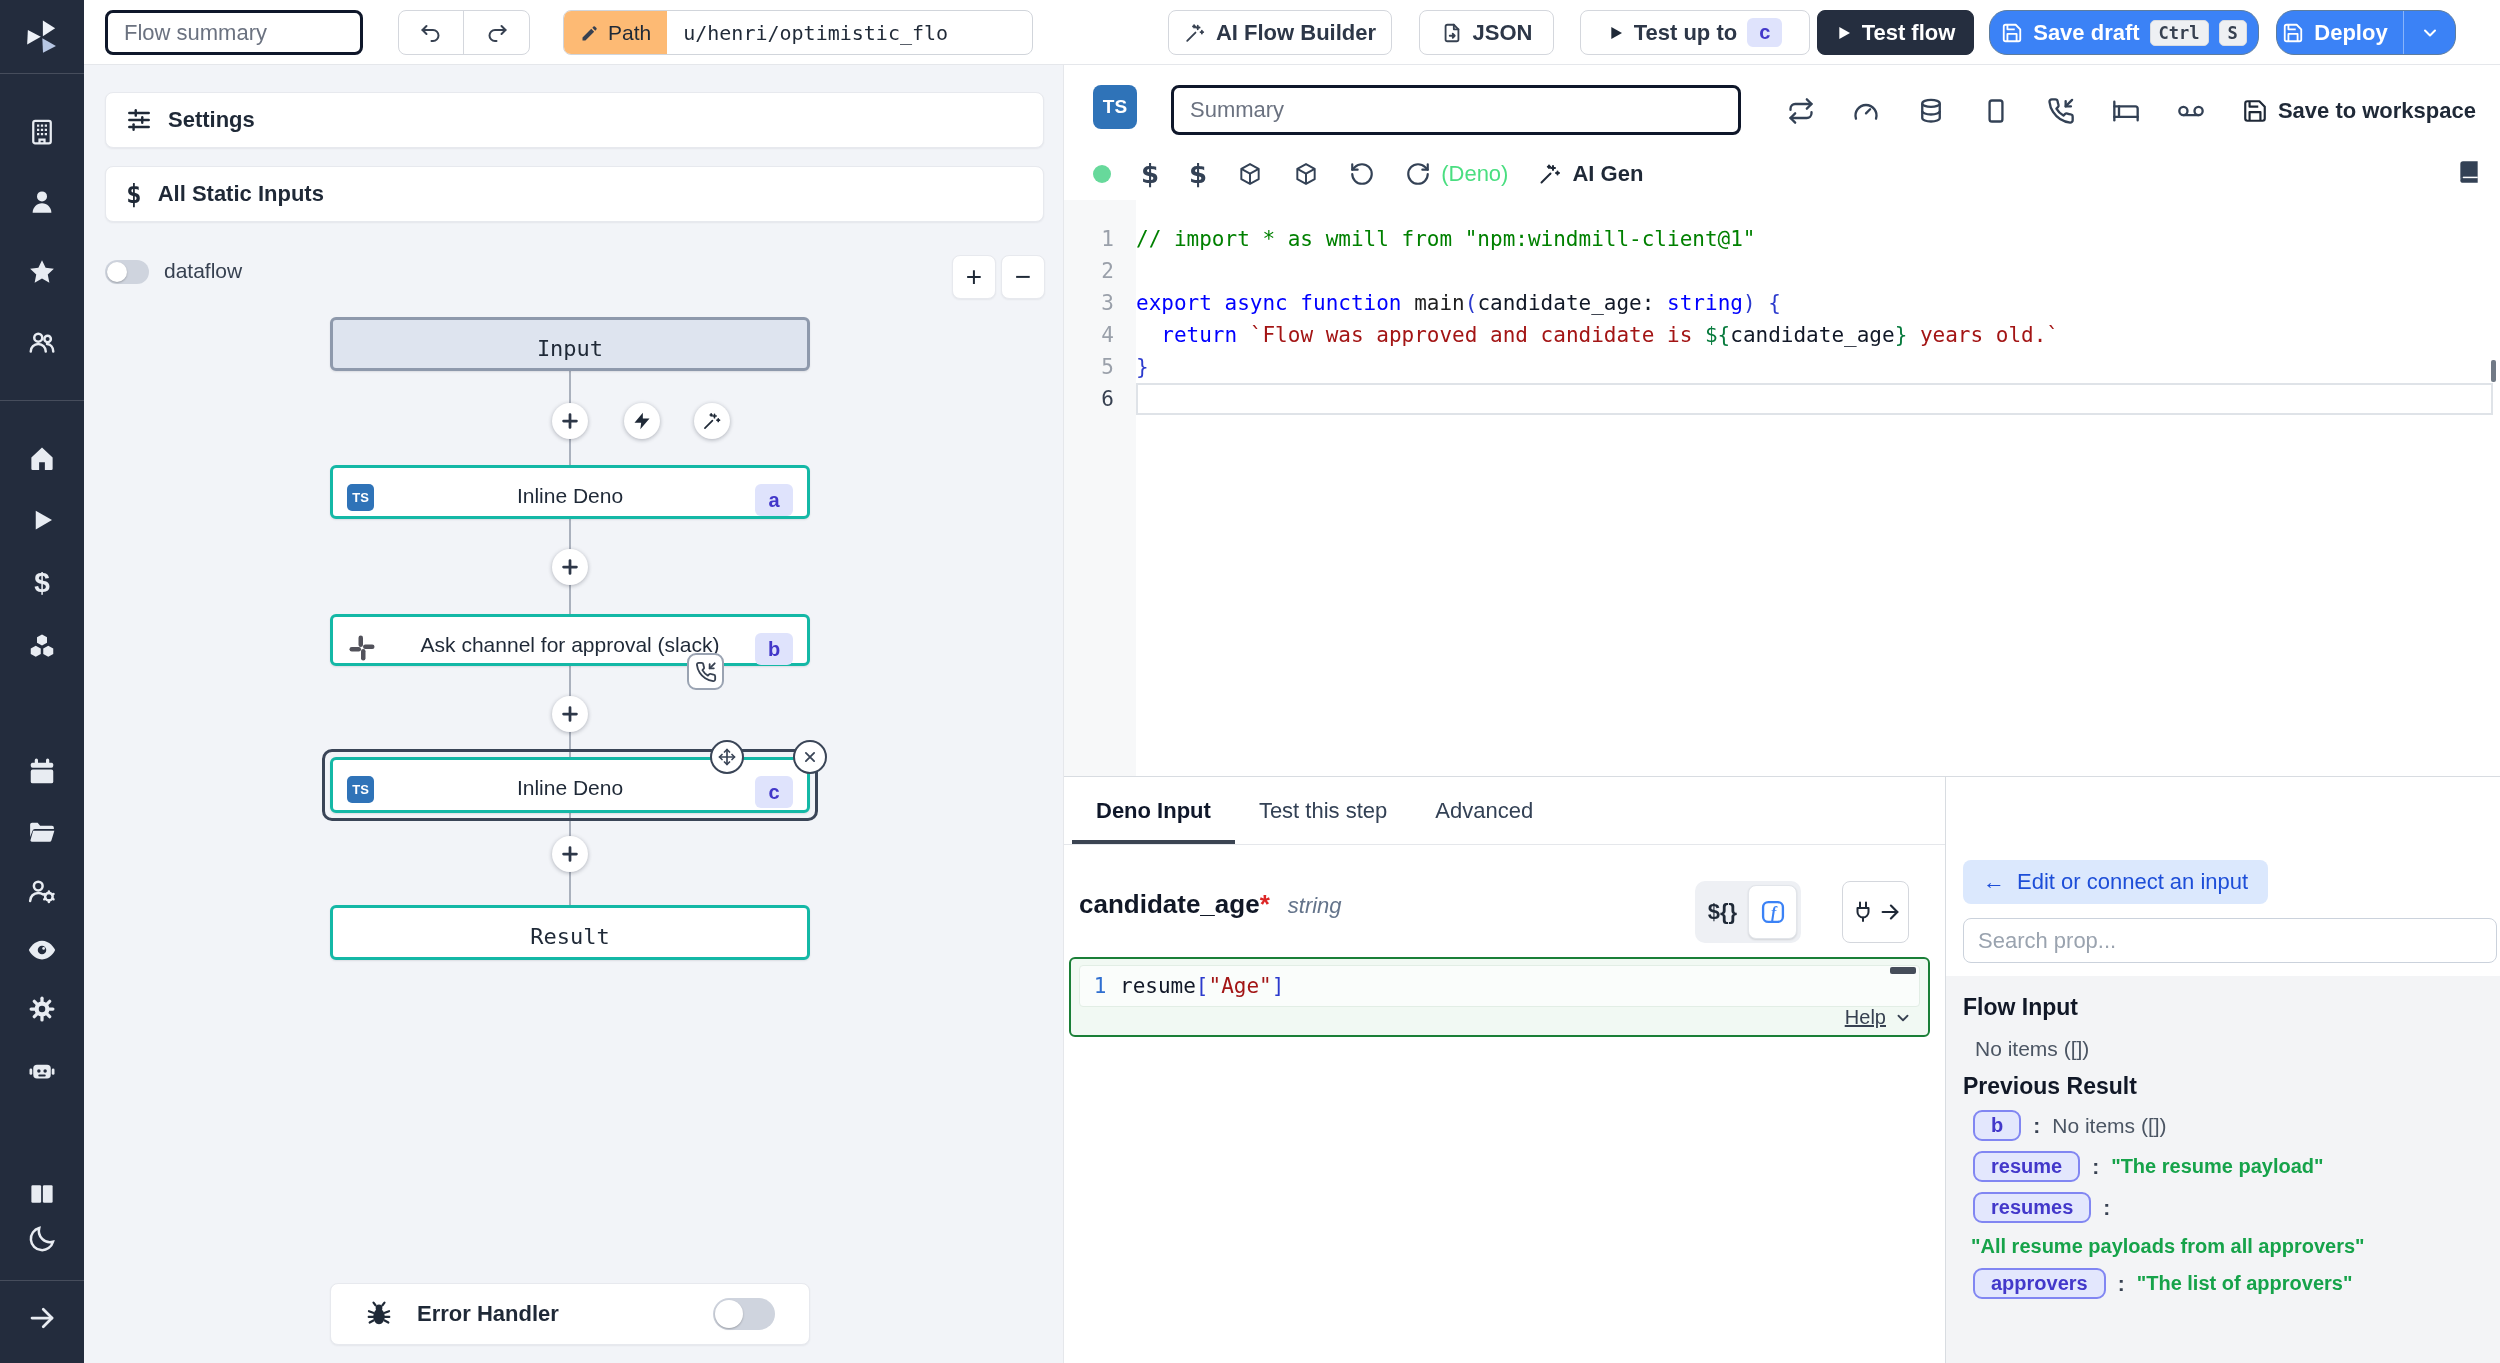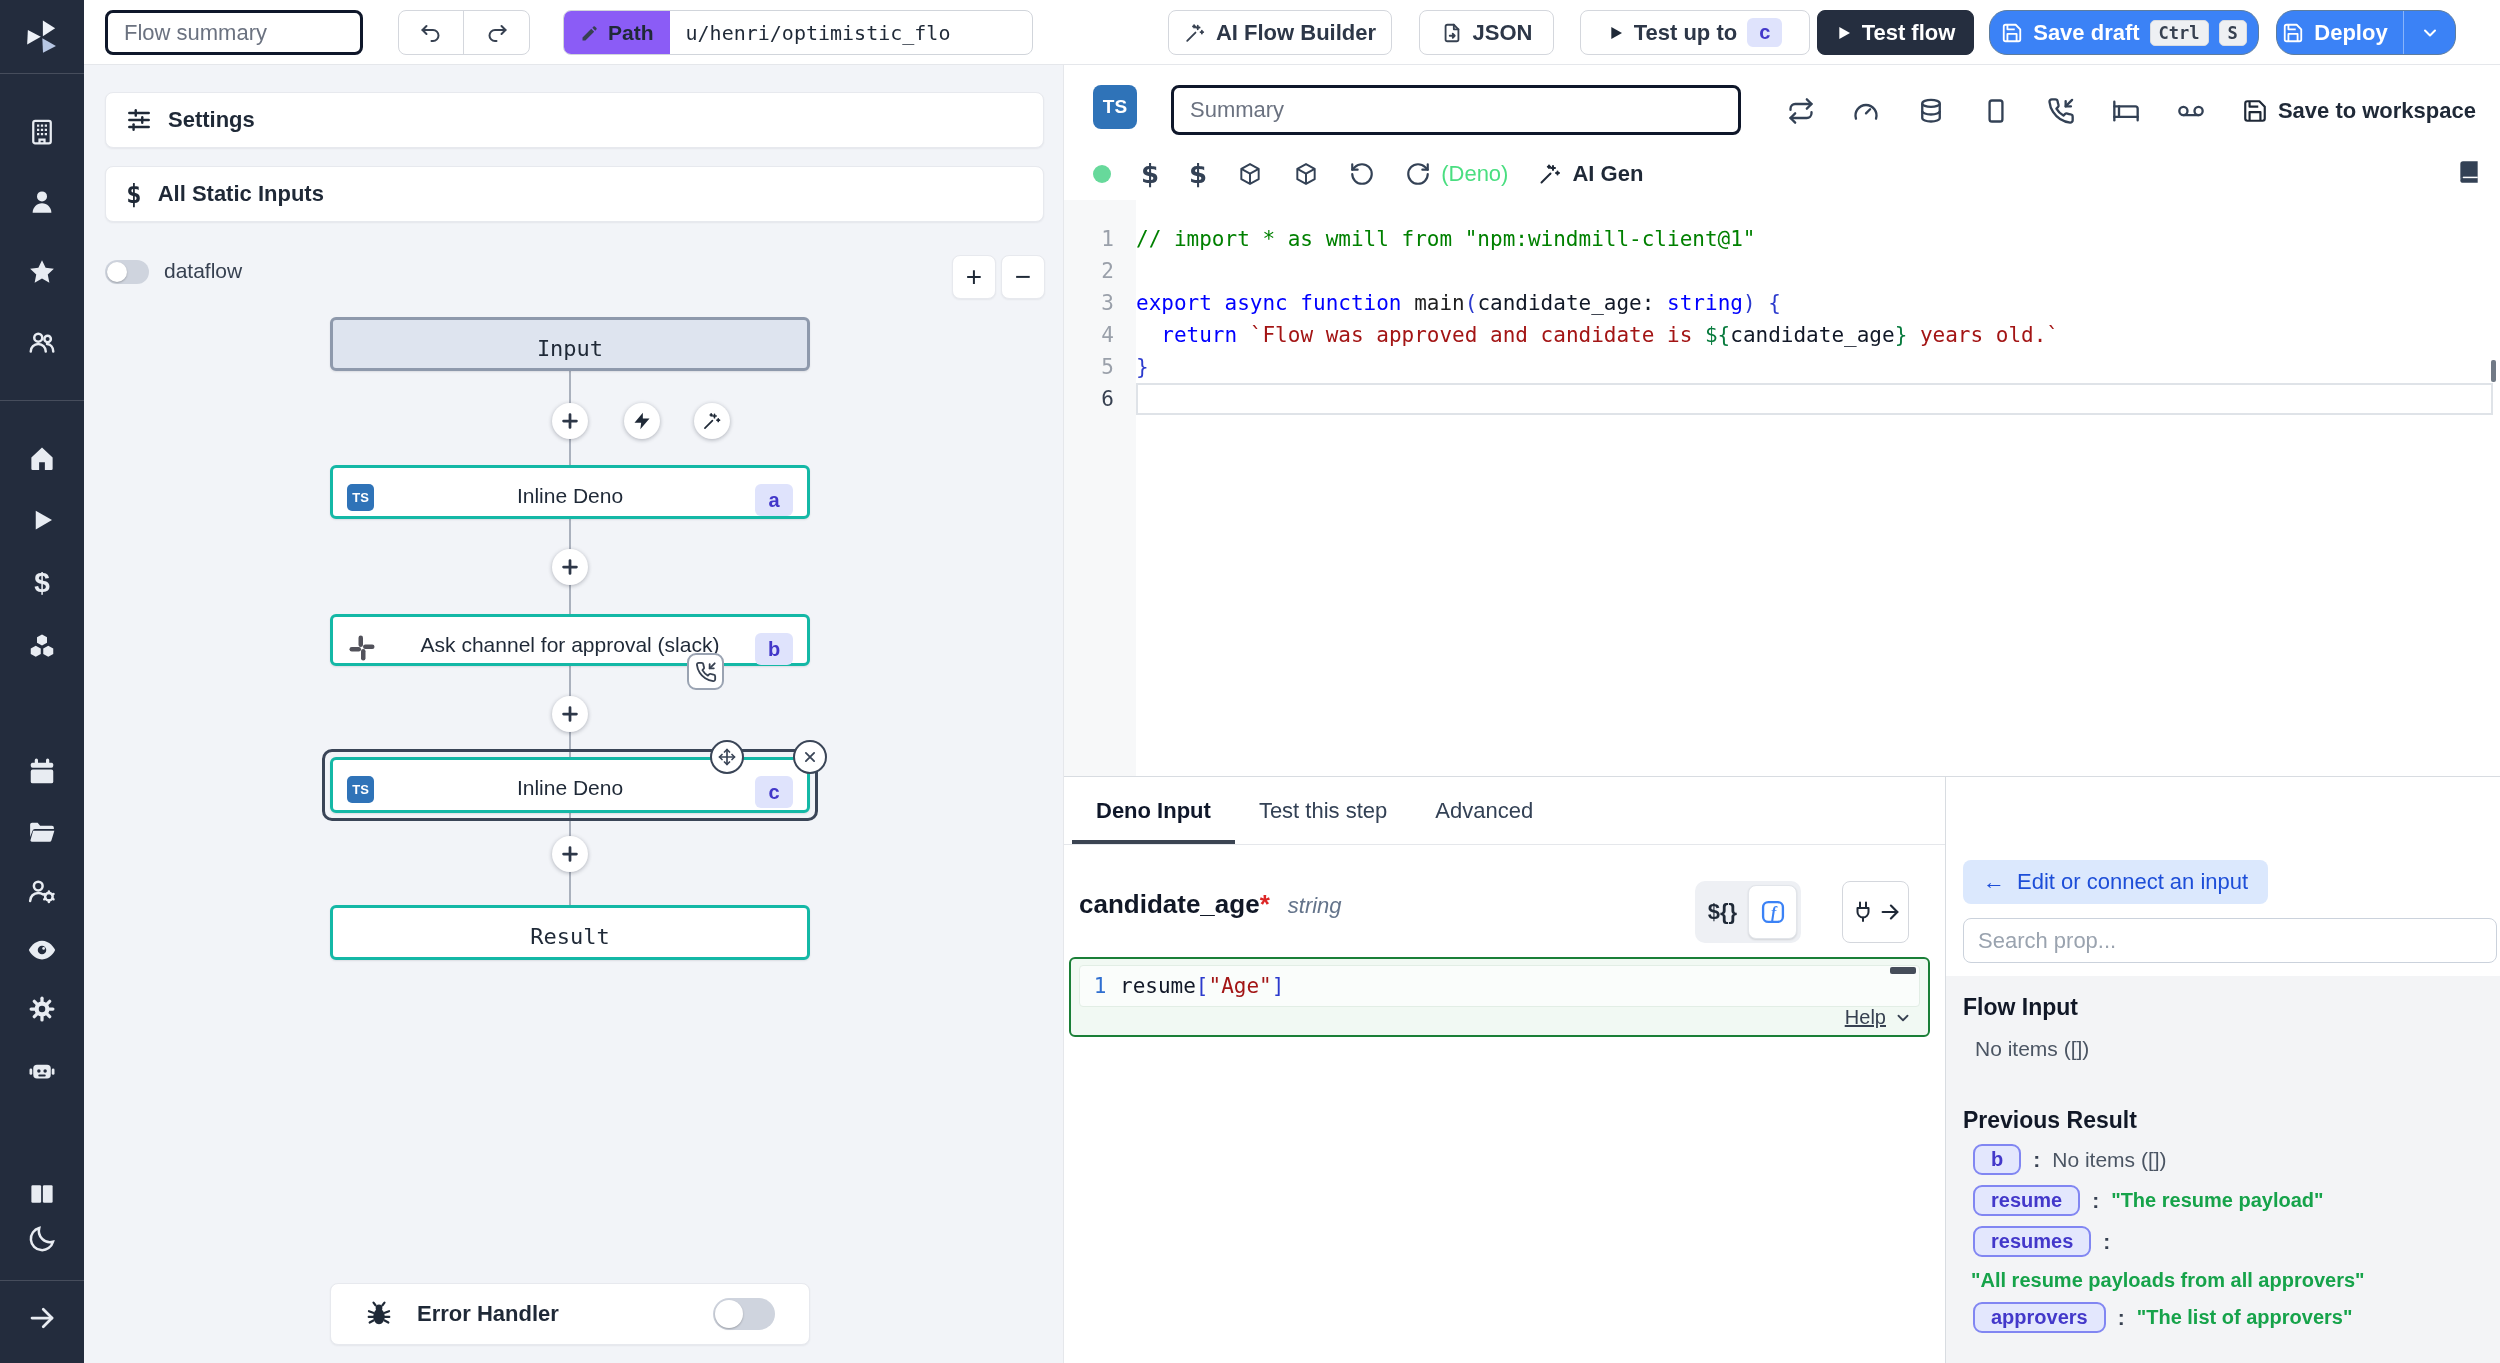--- a/index.html
+++ b/index.html
@@ -20,21 +20,21 @@
   #topbar { position:absolute; left:84px; top:0; width:2416px; height:65px; background:#fff; border-bottom:1px solid #e5e7eb; z-index:20; }
   .tb-input { border:3px solid #0f172a; border-radius:8px; font-size:22px; color:#1f2937; padding:0 16px; background:#fff; outline:none; }
   .tb-input::placeholder { color:#6b7280; }
   .btn { display:flex; align-items:center; justify-content:center; gap:10px; border:1px solid #d4d7dd; border-radius:8px; background:#fff; font-size:22px; font-weight:600; color:#2d3748; cursor:pointer; }
   .btn svg { flex:0 0 auto; }
   .btn-dark { background:#252e3f; border-color:#252e3f; color:#fff; }
   .btn-slate { background:#3b82f6; border-color:#5e7d9e; color:#fff;border-radius:18px; }
   .kbd { background:#eef0f3; border:1px solid #d8dce2; border-radius:5px; color:#374151; font-family:"DejaVu Sans Mono",monospace; font-size:17px; font-weight:bold; padding:2px 8px; }
   .badge-step { background:#dfe3fc; color:#4338ca; font-weight:bold; font-size:20px; border-radius:6px; padding:3px 12px; }
   #path-group { display:flex; align-items:stretch; border:1px solid #d1d5db; border-radius:8px; overflow:hidden; background:#fff; }
-  #path-label { display:flex; align-items:center; gap:8px; background:#8b5cf6; padding:0 16px; font-weight:bold; font-size:21px; color:#1f2937; }
+  #path-label { display:flex; align-items:center; gap:8px; background:#fdba74; padding:0 16px; font-weight:normal; font-size:21px; color:#1f2937; }
   #path-value { display:flex; align-items:center; padding:0 16px; font-family:"DejaVu Sans Mono",monospace; font-size:20px; color:#1f2937; }
 
   
   #graph { position:absolute; left:84px; top:65px; width:979px; height:1298px; background:#f2f4f8; overflow:hidden; }
   .gcard { position:absolute; background:#fff; border:1px solid #e7e9ee; border-radius:8px; box-shadow:0 1px 2px rgba(16,24,40,.06); display:flex; align-items:center; gap:16px; padding:0 20px; font-size:22px; font-weight:600; color:#1f2937; cursor:pointer; }
   .toggle { border-radius:999px; background:#cfd4de; position:relative; cursor:pointer; }
   .toggle .knob { position:absolute; top:2px; left:2px; background:#fff; border-radius:50%; box-shadow:0 1px 2px rgba(0,0,0,.25); }
   .zoom-btn { position:absolute; width:44px; height:44px; background:#fff; border:1px solid #e7e9ee; border-radius:8px; box-shadow:0 1px 2px rgba(16,24,40,.06); font-size:28px; color:#1f2937; display:flex; align-items:center; justify-content:center; cursor:pointer; }
   #edge { position:absolute; left:485px; top:306px; width:2px; height:534px; background:#aab1bd; }
   .node { position:absolute; left:246px; width:480px; background:#fff; border:3px solid #14b8a6; border-radius:6px; box-shadow:0 1px 2px rgba(16,24,40,.1); display:flex; align-items:flex-start; padding:16px 14px; cursor:pointer; }
@@ -656,21 +656,21 @@
 
     <div id="connect-right">
       <span id="back-pill">
         <span>←</span>
         <span>Edit or connect an input</span>
       </span>
       <input id="prop-search" placeholder="Search prop..." style="">
       <div id="connect-gray">
         <div class="cg-h">Flow Input</div>
         <div class="cg-muted" style="margin:16px 0 0 12px">No items ([])</div>
-        <div class="cg-h" style="margin-top:46px">Previous Result</div>
+        <div class="cg-h" style="margin-top:12px">Previous Result</div>
         <div class="cg-row">
           <span class="key-badge">b</span>
           <span class="cg-colon">:</span>
           <span class="cg-muted">No items ([])</span>
         </div>
         <div class="cg-row">
           <span class="key-badge">resume</span>
           <span class="cg-colon">:</span>
           <span class="cg-green">"The resume payload"</span>
         </div>

